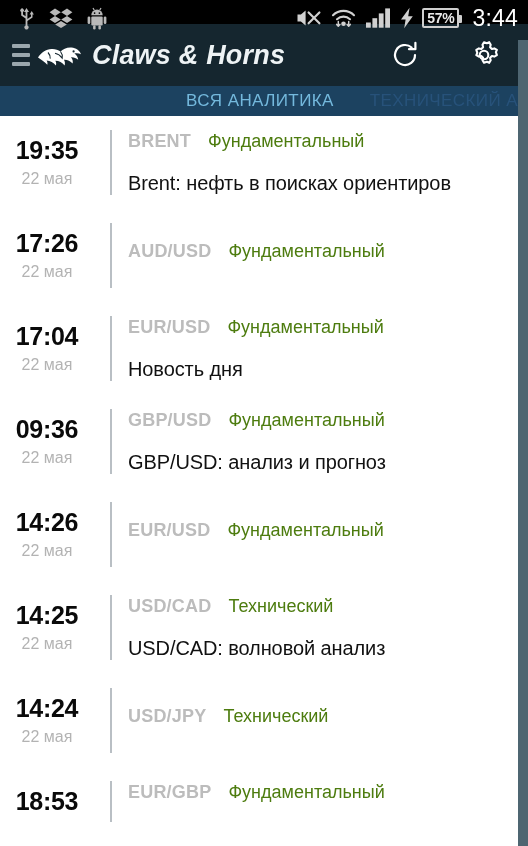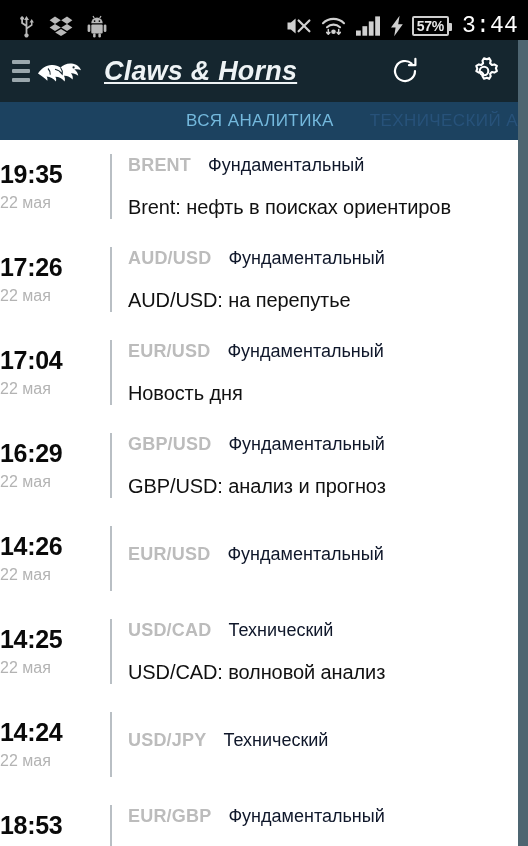--- a/index.html
+++ b/index.html
@@ -6,92 +6,91 @@
   html,body { width:528px; height:846px; }
   body {
     font-family:"Liberation Sans", sans-serif;
     background:#ffffff;
     overflow:hidden;
     position:relative;
   }
 
   
   .statusbar {
-    height:40px; background:#000000;
+    height:24px; background:#000000;
     display:flex; align-items:center;
     padding:12px 10px 0 18px;
     position:relative;
   }
   .sb-left { display:flex; align-items:center; gap:14px; }
   .sb-right { display:flex; align-items:center; gap:9px; margin-left:auto; }
   .sb-icon { display:block; }
   .sb-batt {
     border:2px solid #cfcfcf; border-radius:2px;
     padding:0 3px; height:20px;
     display:flex; align-items:center; justify-content:center;
     position:relative; margin-left:-1px;
   }
   .sb-batt::after {
     content:""; position:absolute; right:-5px; top:5px;
     width:3px; height:8px; background:#cfcfcf; border-radius:0 1px 1px 0;
   }
   .sb-batt-txt { color:#e8e8e8; font-size:14px; font-weight:bold; letter-spacing:-0.3px; }
-  .sb-clock { color:#ffffff; font-size:23px; letter-spacing:0.2px; margin-left:4px;font-family:Liberation Mono, monospace; }
+  .sb-clock { color:#ffffff; font-size:23px; letter-spacing:0.2px; margin-left:4px; }
 
   
   .appbar {
     height:62px; background:#15262f;
     display:flex; align-items:center;
     padding:0 26px 0 8px;
   }
   .hamburger { width:26px; display:flex; flex-direction:column; gap:5px; cursor:pointer; padding:6px 4px; }
   .hamburger span { display:block; height:4px; background:#9aa7ad; border-radius:1px; }
   .logo { margin-left:2px; display:flex; align-items:center; }
   .apptitle {
     color:#eef3f5; font-size:27px; font-style:italic; font-weight:bold;
-    letter-spacing:0.2px; margin-left:22px;
+    letter-spacing:0.2px; margin-left:10px;
     font-family:"Liberation Sans", sans-serif;
-    text-decoration:underline;
   }
   .appbar-actions { margin-left:auto; display:flex; align-items:center; gap:44px; }
   .icon-btn { cursor:pointer; display:flex; align-items:center; justify-content:center; }
 
   
   .tabbar {
-    height:38px; background:#1c4260;
+    height:30px; background:#1c4260;
     display:flex; align-items:center;
     padding-left:186px; gap:36px;
     overflow:hidden; white-space:nowrap;
   }
   .tab { font-size:17px; letter-spacing:0.4px; cursor:pointer; }
   .tab.active { color:#74b9dd; }
   .tab.inactive { color:#27527a; }
 
   
   .list { position:relative; background:#ffffff; height:706px; overflow:hidden; }
   .row {
     height:93px; display:flex; align-items:stretch;
     background:#ffffff; cursor:pointer; position:relative;
   }
   .row-left {
     width:110px; flex:0 0 110px;
     display:flex; flex-direction:column;
-    align-items:flex-start; justify-content:center;
+    align-items:center; justify-content:center;
     padding-right:16px;
   }
   .row-time { font-size:25px; font-weight:bold; color:#0a0a0a; letter-spacing:-0.3px; line-height:1.05; }
   .row-date { font-size:16px; color:#b3b3b3; margin-top:7px; line-height:1.1; }
   .row-divider { width:2px; background:#b9bfc4; margin:14px 0 14px 0; flex:0 0 2px; }
   .row-right {
     flex:1; display:flex; flex-direction:column; justify-content:center;
     padding-left:16px; overflow:hidden;gap:12px;
   }
   .row-meta { display:flex; align-items:baseline; gap:17px; margin-bottom:8px; }
   .row-instrument { font-size:18px; font-weight:bold; color:#bcbcbc; letter-spacing:0.2px; }
-  .row-category { font-size:18px; color:#0f172a; }
+  .row-category { font-size:18px; color:#4d7c0f; }
   .row-title { font-size:20px; color:#111111; letter-spacing:-0.1px; white-space:nowrap; }
 
   
   .edge-strip {
     position:absolute; top:40px; right:0; width:10px; height:806px;
     background:#4e6571;
   }
 </style>
 </head>
 <body>
@@ -209,40 +208,39 @@
       <div class="row-left">
         <div class="row-time">17:26</div>
         <div class="row-date">22 мая</div>
       </div>
       <div class="row-divider"></div>
       <div class="row-right">
         <div class="row-meta">
           <span class="row-instrument">AUD/USD</span>
           <span class="row-category">Фундаментальный</span>
         </div>
-        <div class="row-title">AUD/USD: на перепутье</div>
       </div>
     </div>
     <div class="row">
       <div class="row-left">
         <div class="row-time">17:04</div>
         <div class="row-date">22 мая</div>
       </div>
       <div class="row-divider"></div>
       <div class="row-right">
         <div class="row-meta">
           <span class="row-instrument">EUR/USD</span>
           <span class="row-category">Фундаментальный</span>
         </div>
         <div class="row-title">Новость дня</div>
       </div>
     </div>
     <div class="row">
       <div class="row-left">
-        <div class="row-time">16:29</div>
+        <div class="row-time">09:36</div>
         <div class="row-date">22 мая</div>
       </div>
       <div class="row-divider"></div>
       <div class="row-right">
         <div class="row-meta">
           <span class="row-instrument">GBP/USD</span>
           <span class="row-category">Фундаментальный</span>
         </div>
         <div class="row-title">GBP/USD: анализ и прогноз</div>
       </div>

